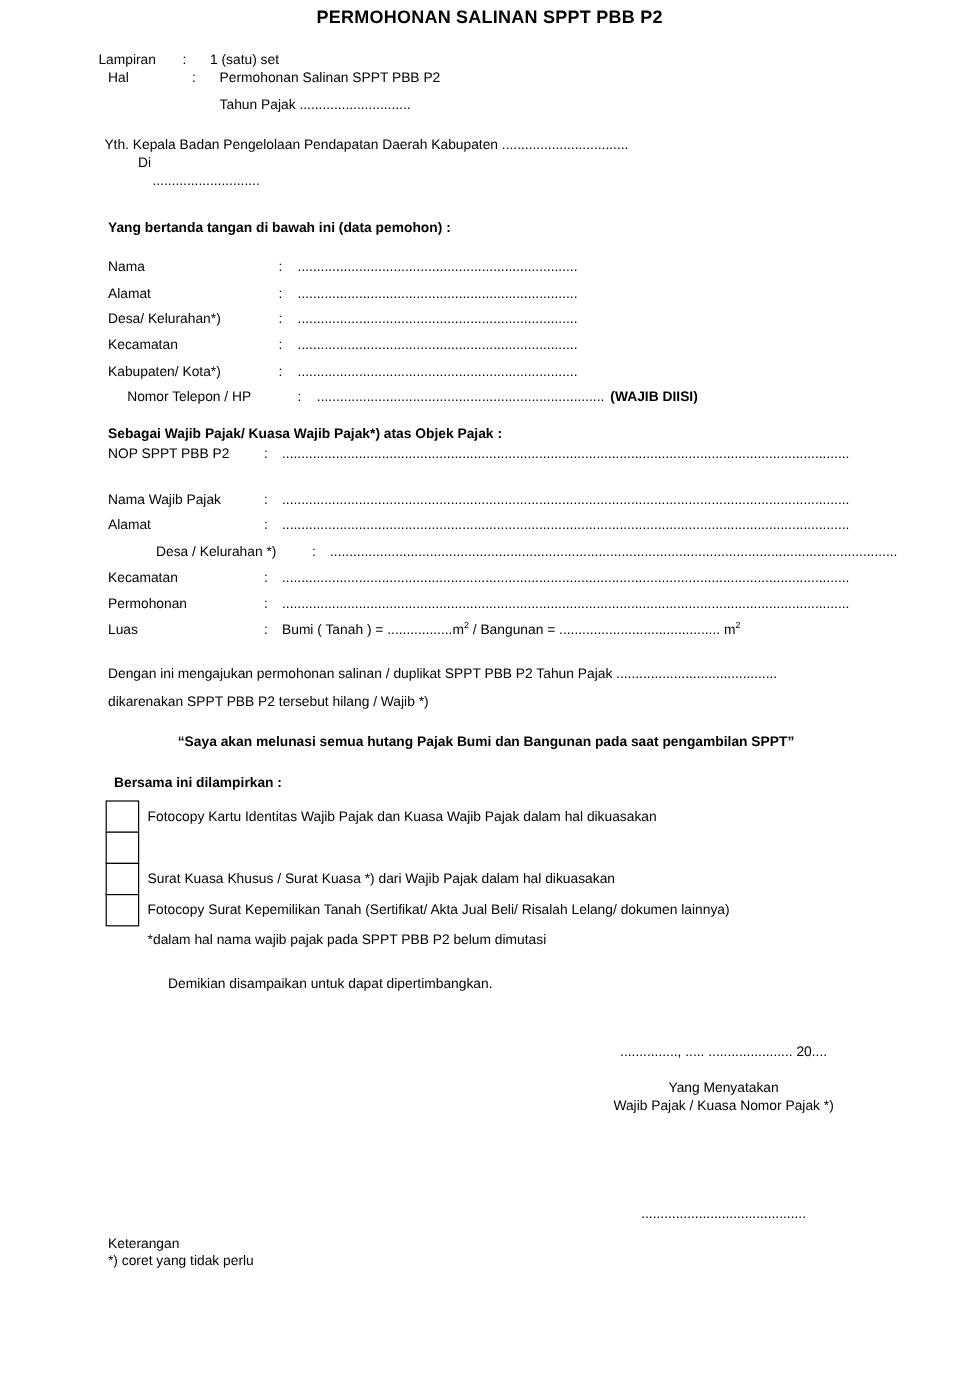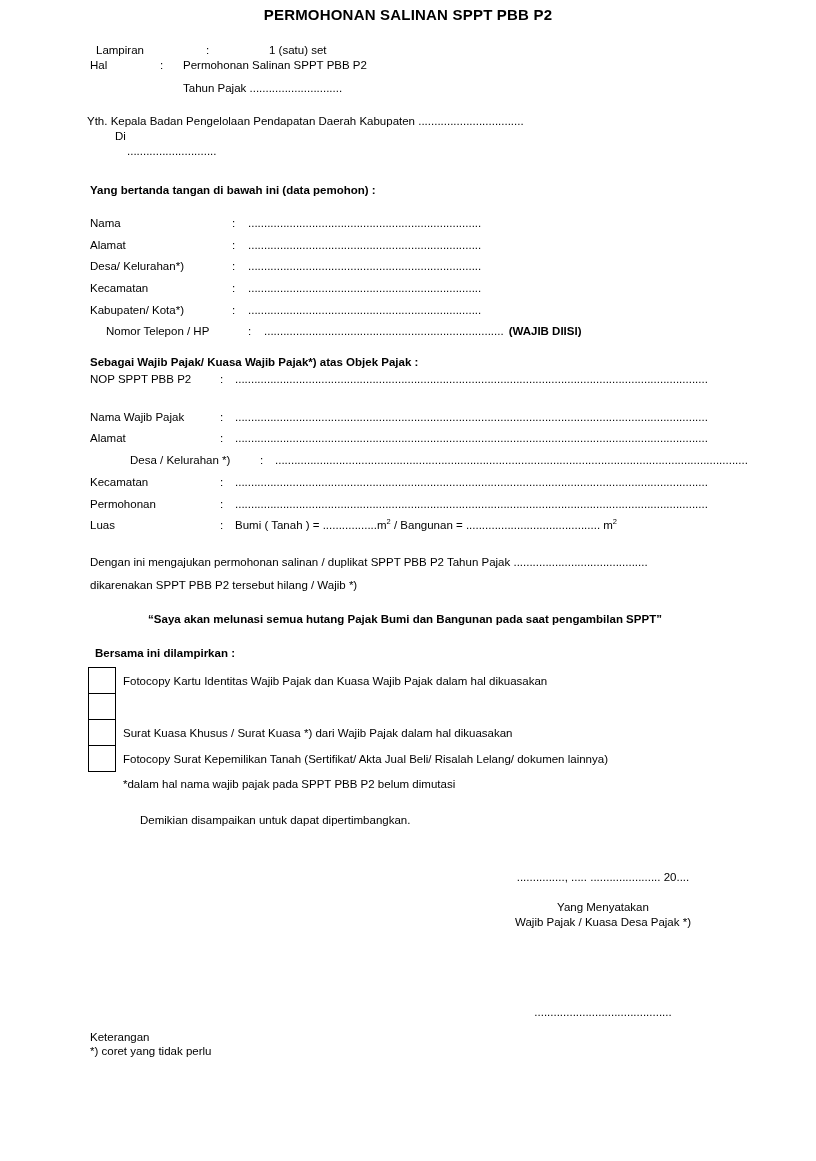--- a/index.html
+++ b/index.html
@@ -40,21 +40,21 @@
   }
   .sigblock { text-align:center; }
 </style>
 </head>
 <body>
 
 <div class="page">
 
   <div class="abs title">PERMOHONAN SALINAN SPPT PBB P2</div>
 
-  <div class="abs hrow" style="left:96px; top:43px;gap:40px;">
+  <div class="abs hrow" style="left:82px; top:43px;">
     <span class="hl">Lampiran</span>
     <span class="hc">:</span>
     <span>1 (satu) set</span>
   </div>
   <div class="abs hrow" style="left:90px; top:58px;">
     <span class="hl">Hal</span>
     <span class="hc">:</span>
     <span>Permohonan Salinan SPPT PBB P2</span>
   </div>
   <div class="abs" style="left:183px; top:81px;">Tahun Pajak .............................</div>
@@ -148,19 +148,19 @@
 
   <div class="abs" style="left:123px; top:674px;">Fotocopy Kartu Identitas Wajib Pajak dan Kuasa Wajib Pajak dalam hal dikuasakan</div>
   <div class="abs" style="left:123px; top:726px;">Surat Kuasa Khusus / Surat Kuasa *) dari Wajib Pajak dalam hal dikuasakan</div>
   <div class="abs" style="left:123px; top:752px;">Fotocopy Surat Kepemilikan Tanah (Sertifikat/ Akta Jual Beli/ Risalah Lelang/ dokumen lainnya)</div>
   <div class="abs" style="left:123px; top:777px;">*dalam hal nama wajib pajak pada SPPT PBB P2 belum dimutasi</div>
 
   <div class="abs" style="left:140px; top:813px;">Demikian disampaikan untuk dapat dipertimbangkan.</div>
 
   <div class="abs sigblock" style="left:500px; top:870px; width:206px;">..............., ..... ...................... 20....</div>
   <div class="abs sigblock" style="left:500px; top:900px; width:206px;">Yang Menyatakan</div>
-  <div class="abs sigblock" style="left:500px; top:915px; width:206px;">Wajib Pajak  / Kuasa Desa Pajak  *)</div>
+  <div class="abs sigblock" style="left:500px; top:915px; width:206px;">Wajib Pajak  / Kuasa Nomor Pajak  *)</div>
   <div class="abs sigblock" style="left:500px; top:1005px; width:206px;">...........................................</div>
 
   <div class="abs" style="left:90px; top:1030px;">Keterangan</div>
   <div class="abs" style="left:90px; top:1044px;">*) coret yang tidak perlu</div>
 
 </div>
 
 </body></html>

